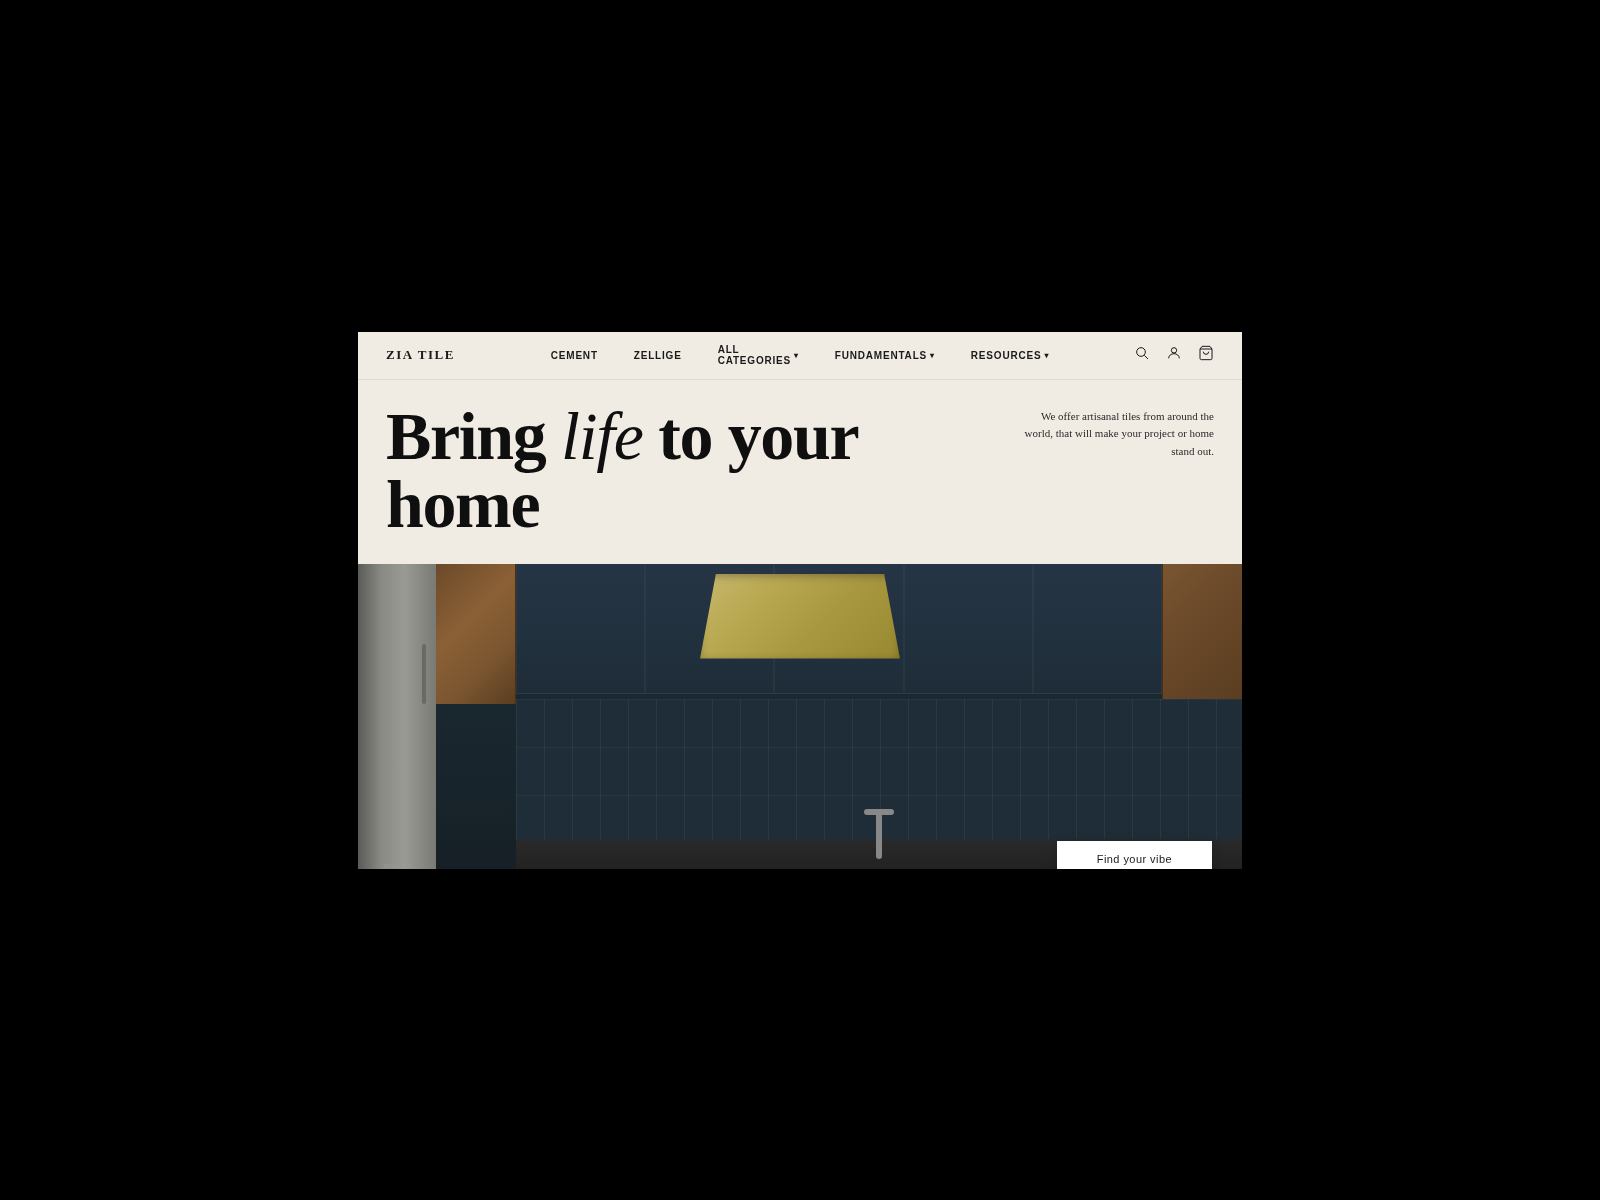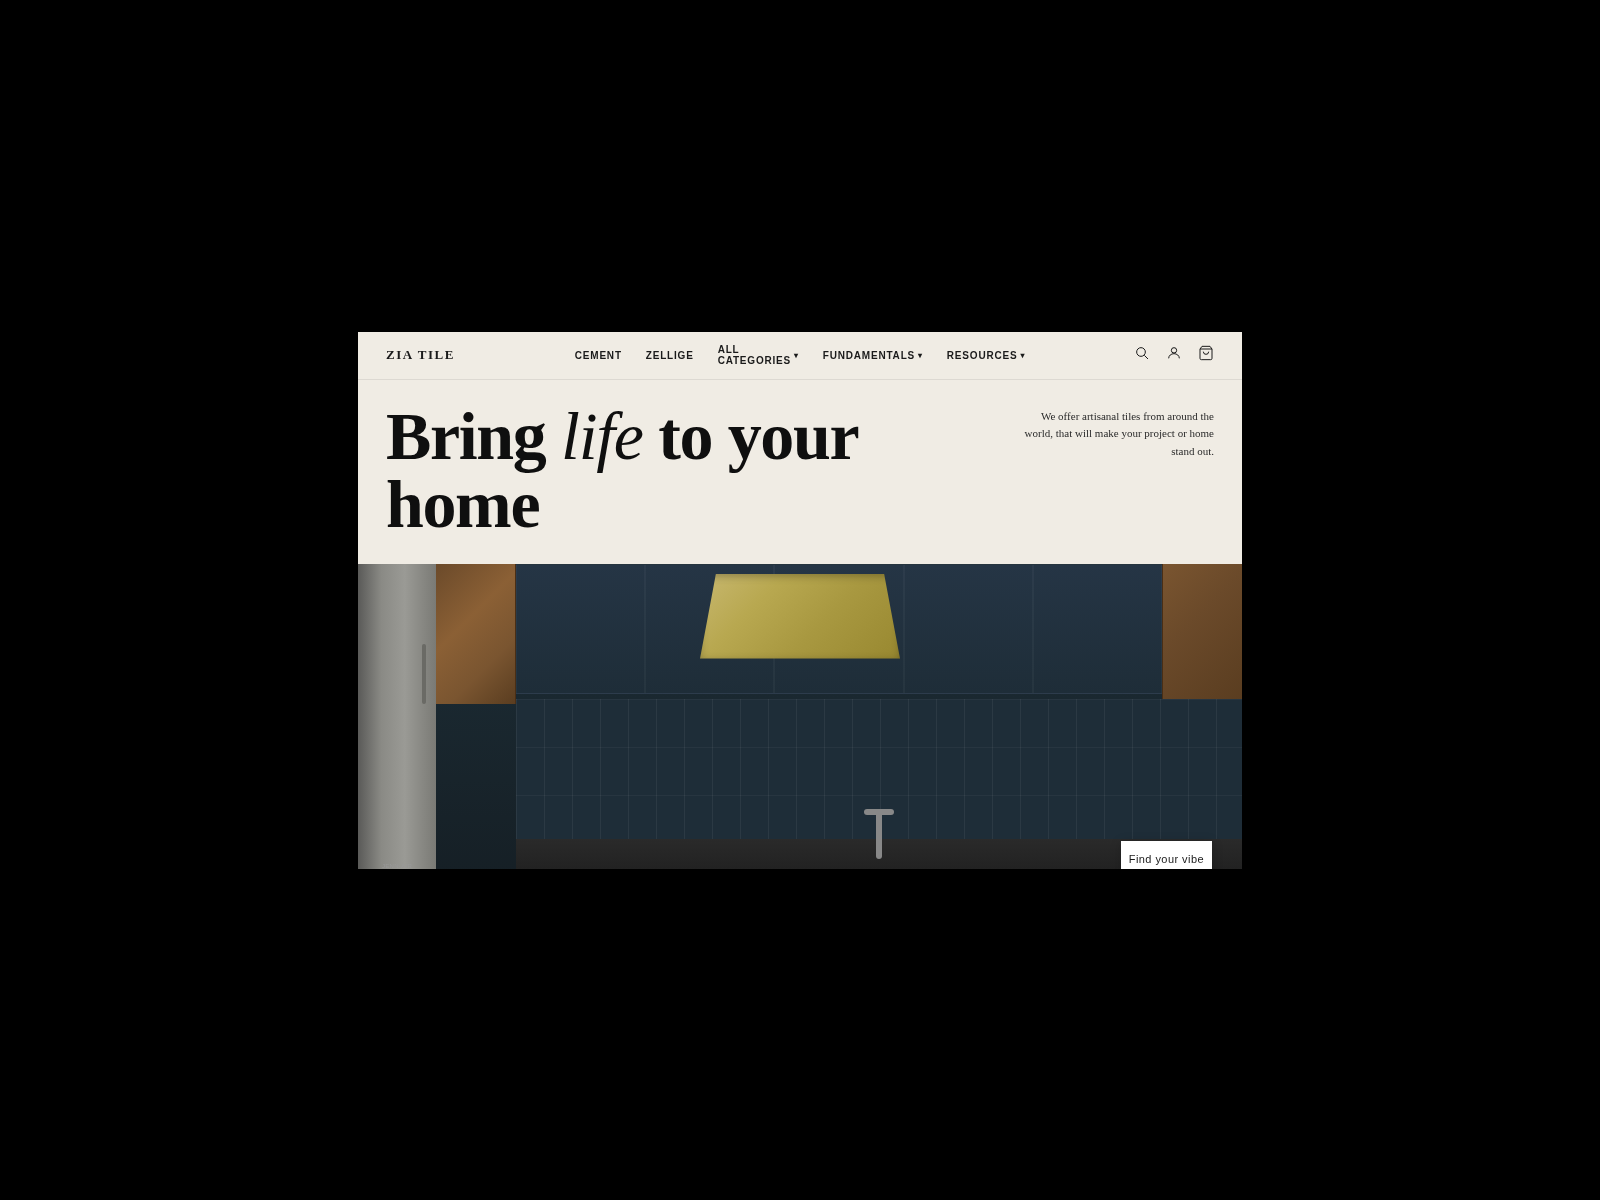--- a/index.html
+++ b/index.html
@@ -39,21 +39,21 @@
       font-size: 13px;
       font-weight: 700;
       letter-spacing: 0.12em;
       color: #1a1a1a;
       text-transform: uppercase;
     }
 
     .navbar-links {
       display: flex;
       align-items: center;
-      gap: 24px;
+      gap: 36px;
       position: absolute;
       left: 50%;
       transform: translateX(-50%);
       justify-content: flex-end;
     }
 
     .navbar-link {
       font-family: Arial, sans-serif;
       font-size: 10px;
       font-weight: 600;
@@ -291,21 +291,21 @@
       border-radius: 3px;
     }
 
     
     .find-vibe-btn {
       position: absolute;
       bottom: 22px;
       right: 30px;
       background: white;
       color: #1a1a1a;
-      padding: 12px 8px;
+      padding: 12px 40px;
       font-family: Arial, sans-serif;
       font-size: 11px;
       font-weight: 500;
       letter-spacing: 0.04em;
       cursor: pointer;
       border: none;
       box-shadow: 0 2px 12px rgba(0,0,0,0.2);
     }
 
     

